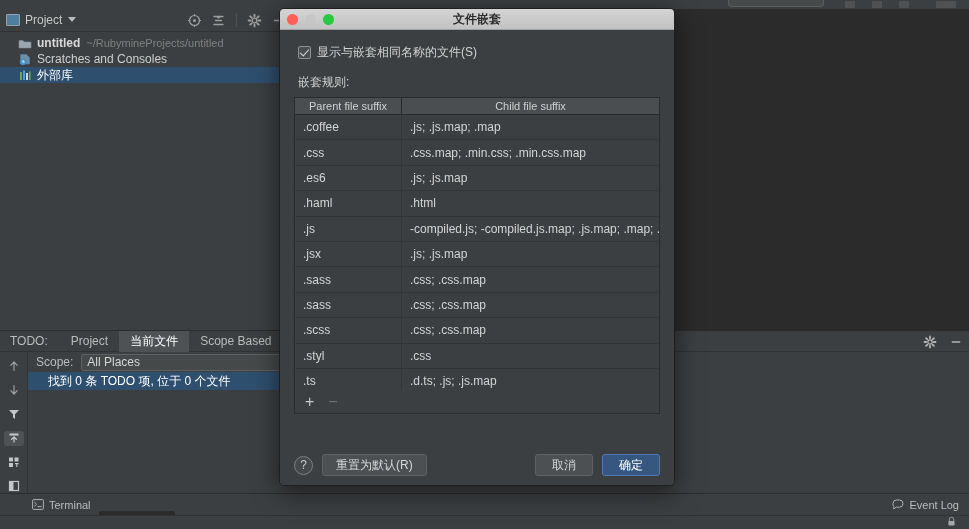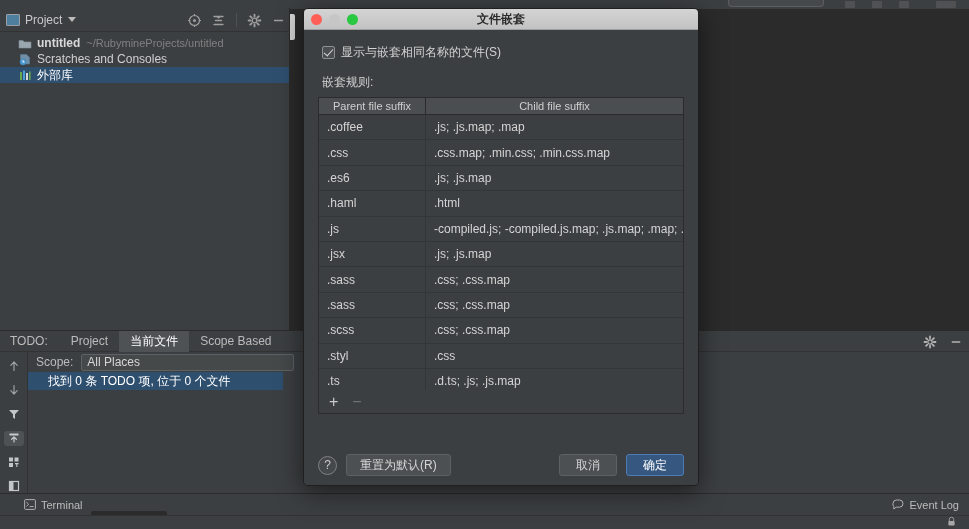--- a/index.html
+++ b/index.html
@@ -107,37 +107,37 @@
   .result-row {
     height: 18px; background: #2f4f6f; color: #ffffff;
     display: flex; align-items: center; padding-left: 20px; font-size: 12px;
     width: 255px;
   }
 
   
   .statusbar {
     position: absolute; left: 0; top: 493px; width: 969px; height: 22px;
     background: #3c3f41; border-top: 1px solid #2b2b2b;
-    display: flex; align-items: center; padding-left: 16px; gap: 0;
+    display: flex; align-items: center; padding-left: 24px; gap: 0;
   }
   .sbar-item {
     display: flex; align-items: center; gap: 5px; padding: 2px 8px;
     font-size: 11px; color: #bbbbbb; height: 18px; border-radius: 2px;
   }
   .sbar-item.active { background: #2b2b2b; color: #e0e0e0; margin-top: 30px; }
   .sbar-right { position: absolute; right: 10px; display: flex; align-items: center; gap: 5px; font-size: 11px; color: #bbbbbb; }
   .bottom-strip {
     position: absolute; left: 0; top: 515px; width: 969px; height: 14px;
     background: #3c3f41; border-top: 1px solid #323232;
   }
   .lockico { position: absolute; right: 12px; top: 516px; }
 
   
   .dialog {
-    position: absolute; left: 303px; top: 8px; width: 396px; height: 478px;
+    position: absolute; left: 279px; top: 8px; width: 396px; height: 478px;
     background: #3c3f41; border: 1px solid #1f1f1f; border-radius: 5px;
     box-shadow: 0 6px 26px rgba(0,0,0,.55);
     overflow: hidden;
   }
   .dlg-titlebar {
     position: relative; height: 21px;
     background: linear-gradient(#d4d4d4, #c2c2c2);
     border-bottom: 1px solid #a0a0a0;
     display: flex; align-items: center; justify-content: center;
   }

